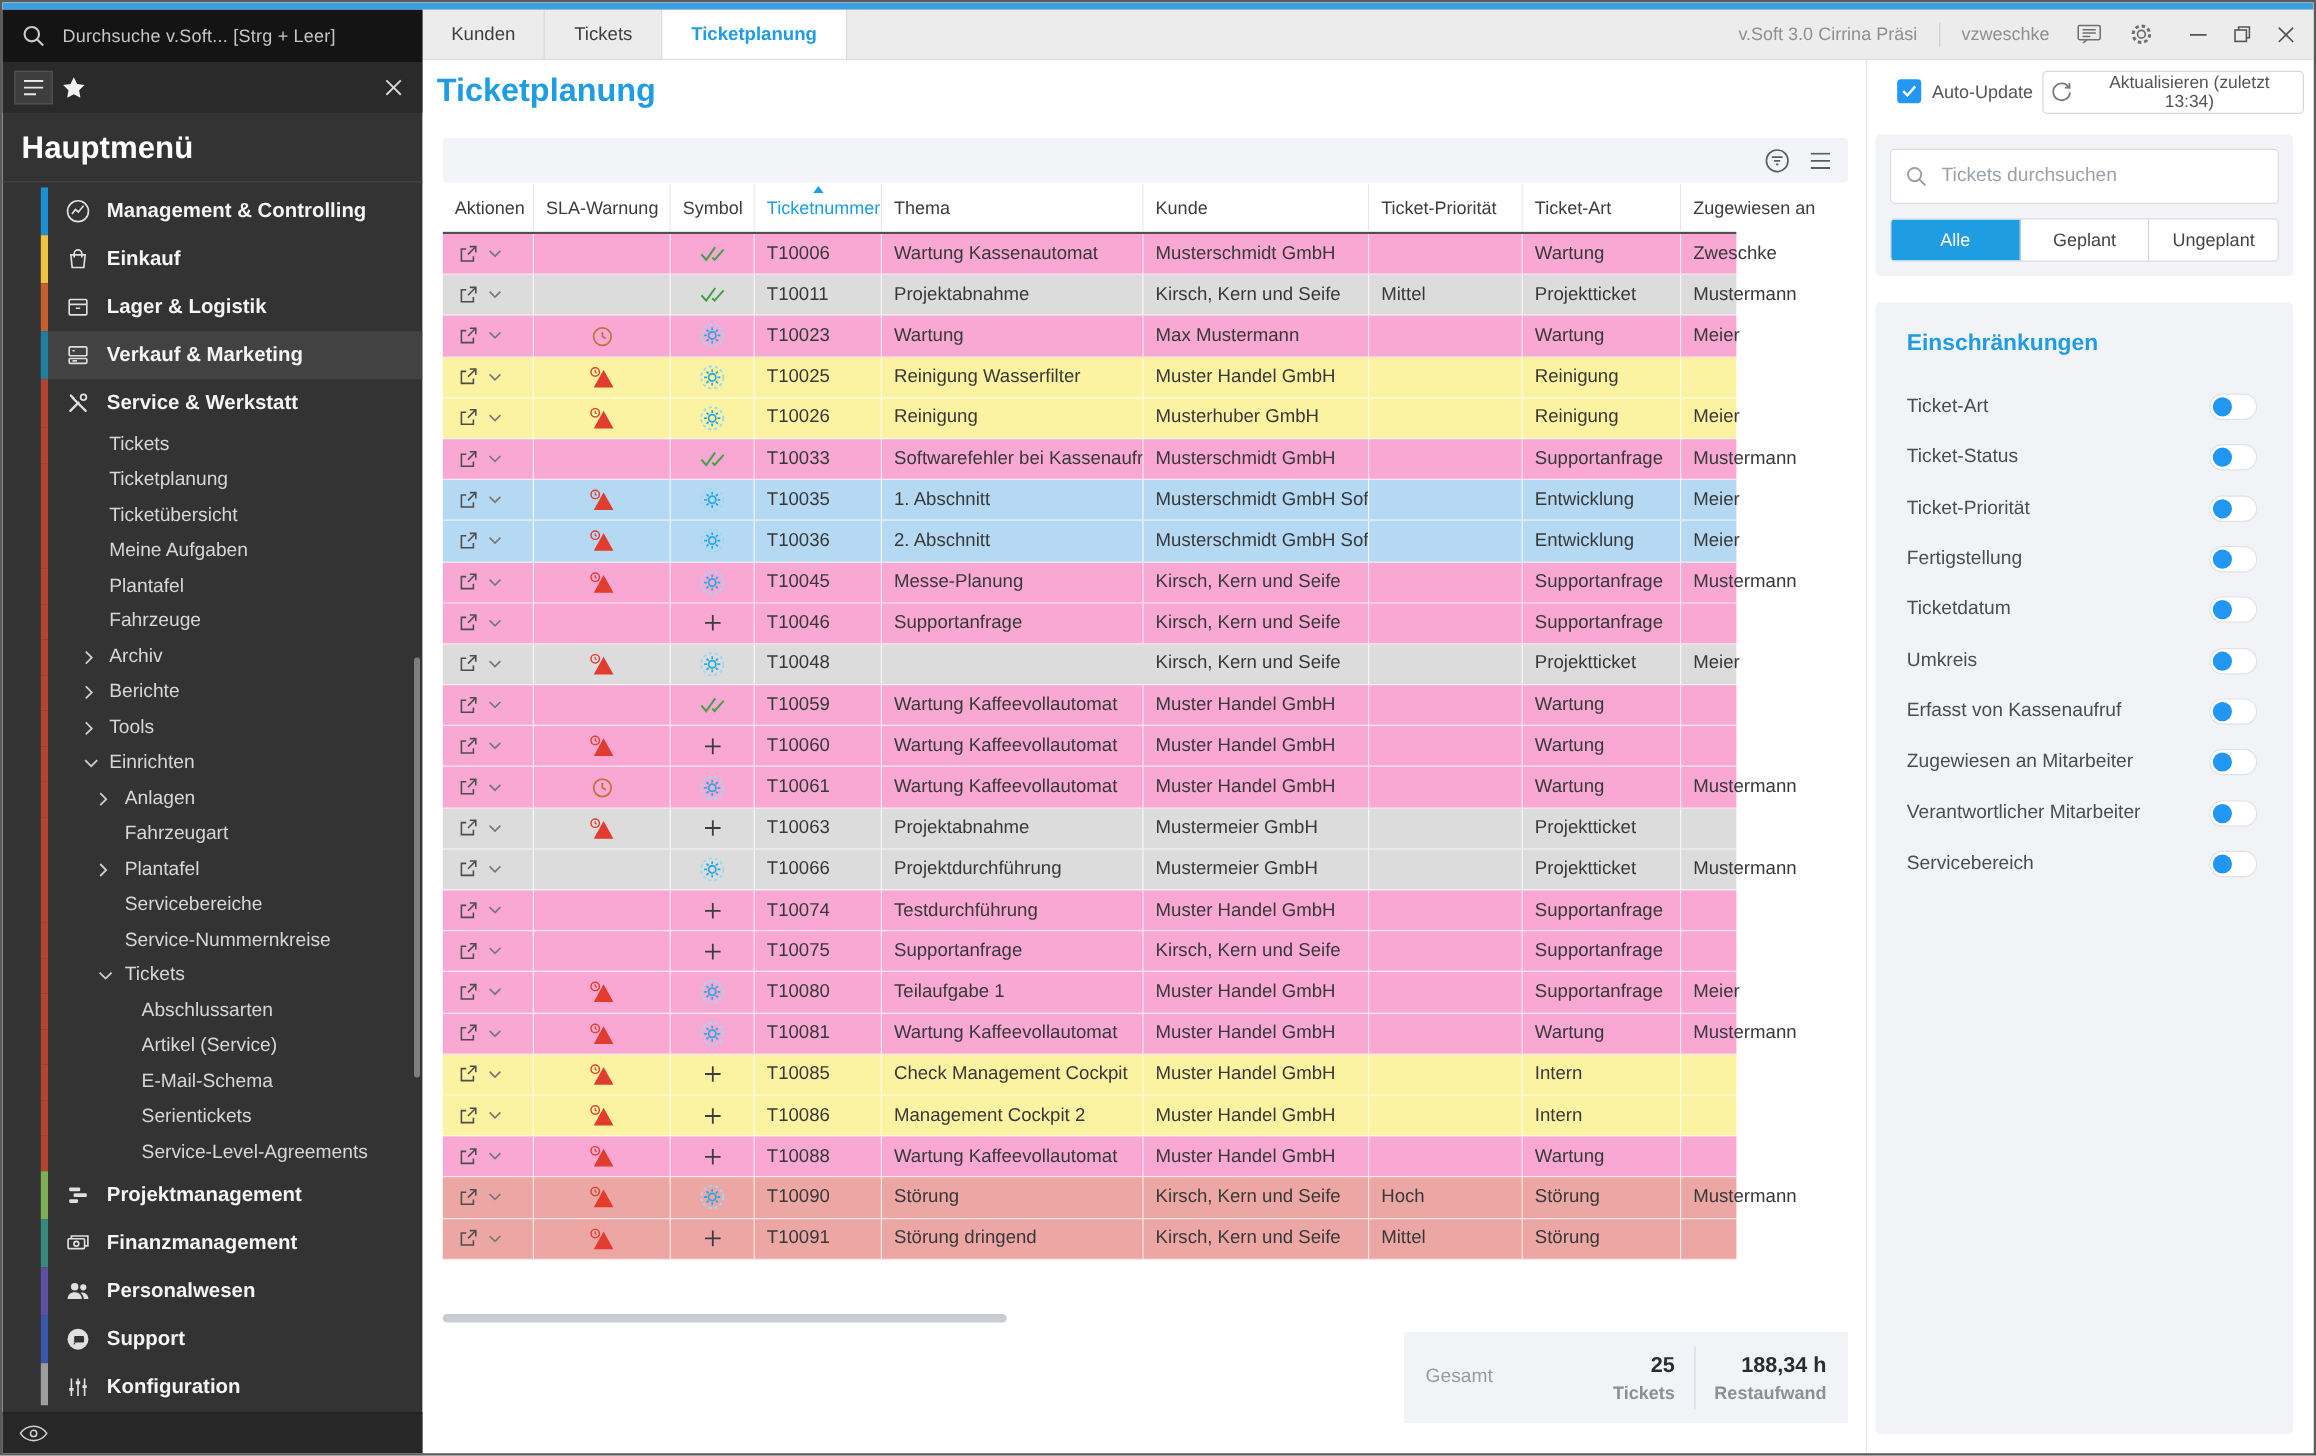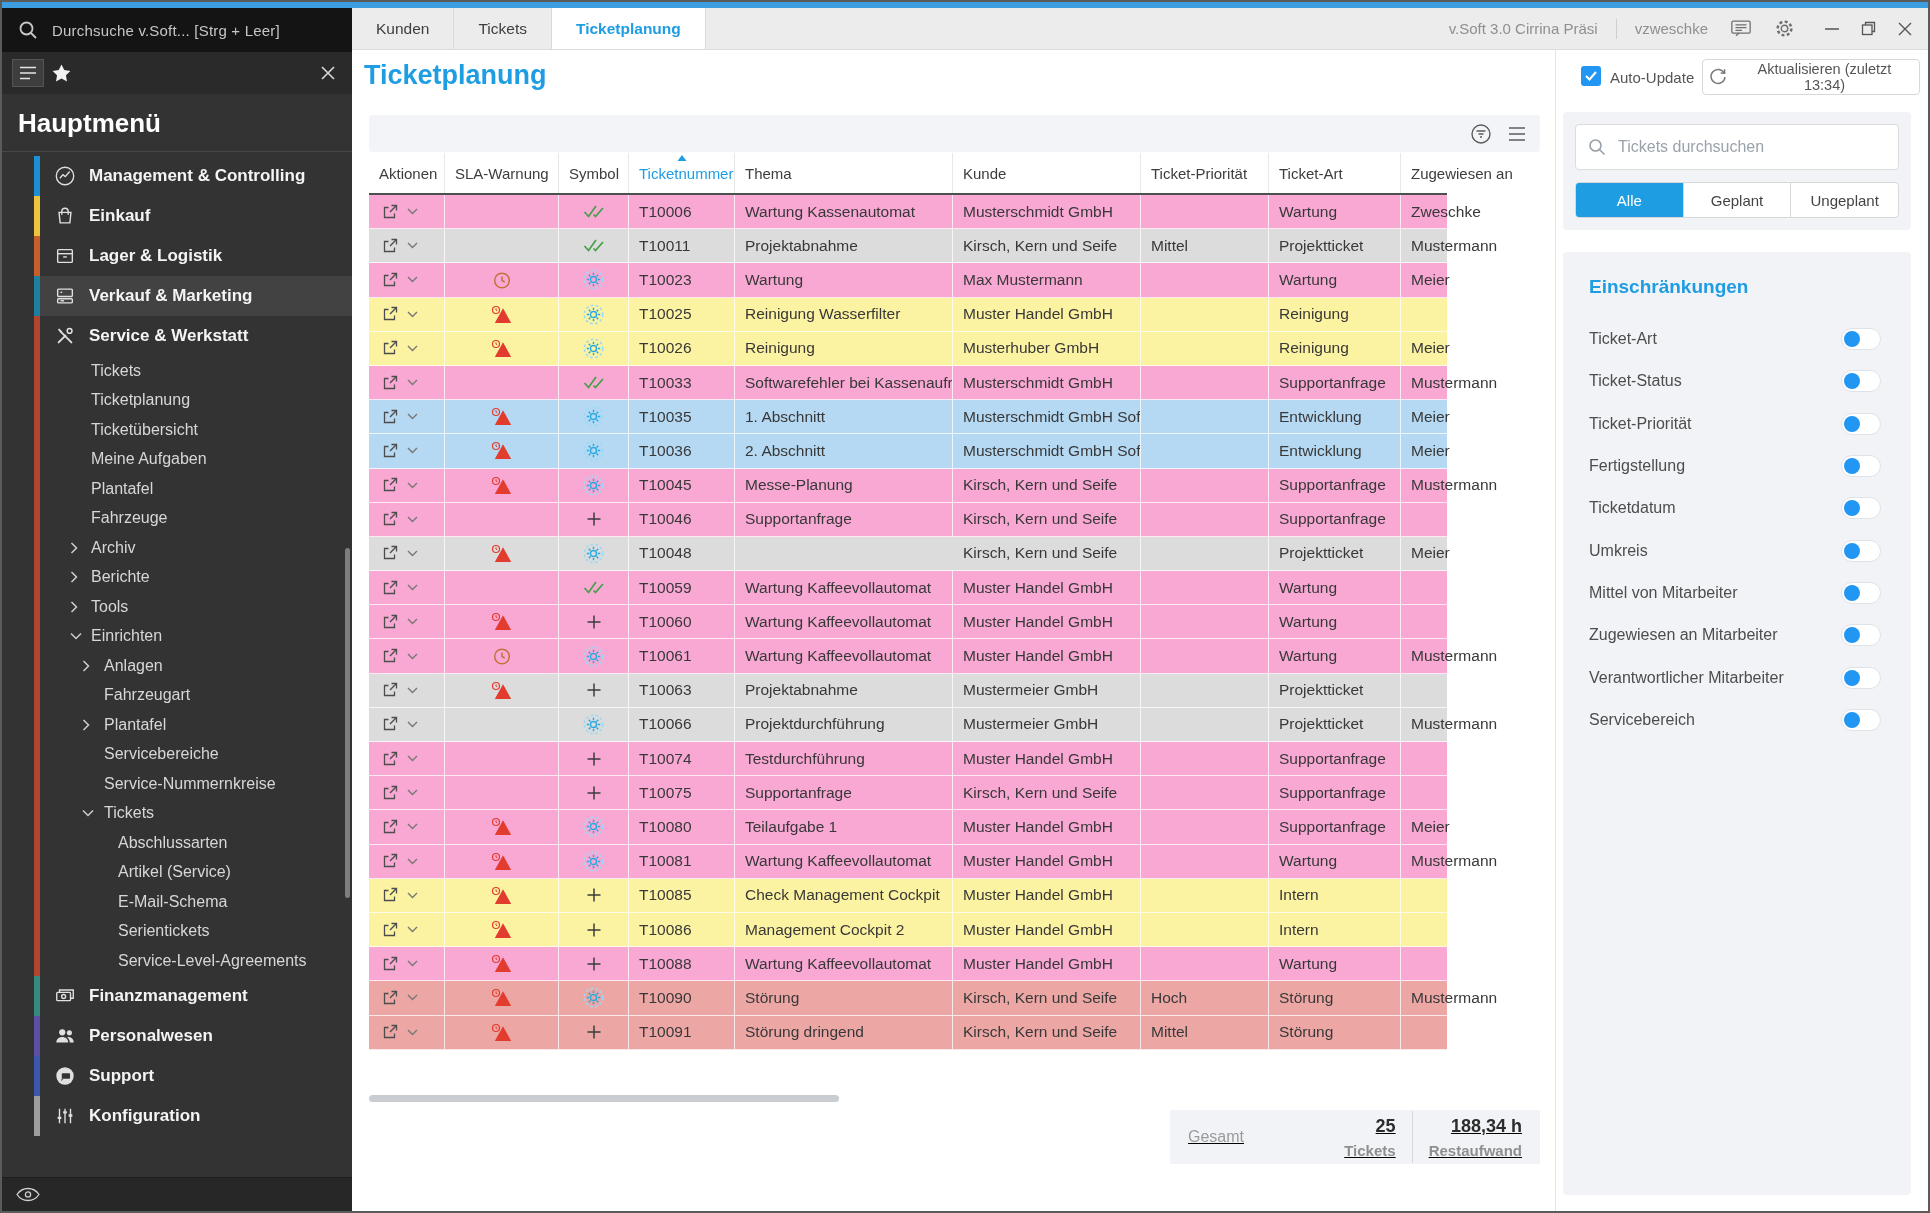--- a/index.html
+++ b/index.html
@@ -58,21 +58,21 @@
   .td:last-child{border-right:none;}
   .td.center{justify-content:center;padding-left:0;}
   .td.actions{gap:8px;padding-left:12px;}
   .rc-green{background:#f9a8d4;}
   .rc-gray{background:#dcdcdc;}
   .rc-yellow{background:#fcf3a2;}
   .rc-blue{background:#b5d9f3;}
   .rc-red{background:#eca7a5;}
 
   .hscroll{position:absolute;left:17px;top:1045px;width:470px;height:7px;background:#c9cdd2;border-radius:3.5px;cursor:pointer;}
-  .summary{position:absolute;left:818px;top:1060px;width:370px;height:54px;background:#f1f3f7;display:flex;align-items:center;padding:3px 18px;text-decoration:underline;}
+  .summary{position:absolute;left:818px;top:1060px;width:370px;height:76px;background:#f1f3f7;display:flex;align-items:center;padding:3px 18px;}
   .sum-label{color:#9b9b9b;font-size:16px;}
   .sum-col{text-align:right;}
   .sum-num{font-size:18px;font-weight:bold;color:#2c2c2c;}
   .sum-sub{font-size:15px;font-weight:bold;color:#8f8f8f;margin-top:5px;}
   .sum-div{width:1px;background:#d6d9de;height:52px;margin:0 16px;}
   .sum-spacer{flex:1;}
 
   
   .rightpanel{position:absolute;left:1553px;right:0;top:48px;bottom:0;background:#fff;border-left:1px solid #e4e4e4;}
   .au-check{position:absolute;left:25px;top:16px;width:20px;height:20px;background:#2196f3;border-radius:3px;display:flex;align-items:center;justify-content:center;cursor:pointer;}
@@ -295,20 +295,31 @@
           <span class="mbar" style="background: rgb(181, 68, 46);"></span>
           <span class="mlabel">E-Mail-Schema</span>
         </div>
         <div class="mi mi-sub lvl3">
           <span class="mbar" style="background: rgb(181, 68, 46);"></span>
           <span class="mlabel">Serientickets</span>
         </div>
         <div class="mi mi-sub lvl3">
           <span class="mbar" style="background: rgb(181, 68, 46);"></span>
           <span class="mlabel">Service-Level-Agreements</span>
+        </div>
+        <div class="mi mi-top">
+          <span class="mbar" style="background: rgb(127, 174, 84);"></span>
+          <span class="micon" style="display: flex;">
+            <svg width="22" height="22" viewBox="0 0 24 24" fill="#e0e0e0">
+              <rect x="4" y="5" width="10" height="3.4" rx="1"></rect>
+              <rect x="8" y="10.3" width="12" height="3.4" rx="1"></rect>
+              <rect x="4" y="15.6" width="8" height="3.4" rx="1"></rect>
+            </svg>
+          </span>
+          <span class="mlabel">Projektmanagement</span>
         </div>
         <div class="mi mi-top">
           <span class="mbar" style="background: rgb(53, 137, 125);"></span>
           <span class="micon" style="display: flex;">
             <svg width="22" height="22" viewBox="0 0 24 24" fill="none" stroke="#e0e0e0" stroke-width="1.5">
               <path d="M6 8V5.5h15v9h-2.5"></path>
               <rect x="3" y="8" width="15" height="9" rx="1"></rect>
               <circle cx="10.5" cy="12.5" r="2.2"></circle>
             </svg>
           </span>
@@ -1449,21 +1460,21 @@
               <div class="knob"></div>
             </div>
           </div>
           <div class="f-row">
             <span class="f-label">Umkreis</span>
             <div class="tg">
               <div class="knob"></div>
             </div>
           </div>
           <div class="f-row">
-            <span class="f-label">Mittel von Mitarbeiter</span>
+            <span class="f-label">Erfasst von Kassenaufruf</span>
             <div class="tg">
               <div class="knob"></div>
             </div>
           </div>
           <div class="f-row">
             <span class="f-label">Zugewiesen an Mitarbeiter</span>
             <div class="tg">
               <div class="knob"></div>
             </div>
           </div>

